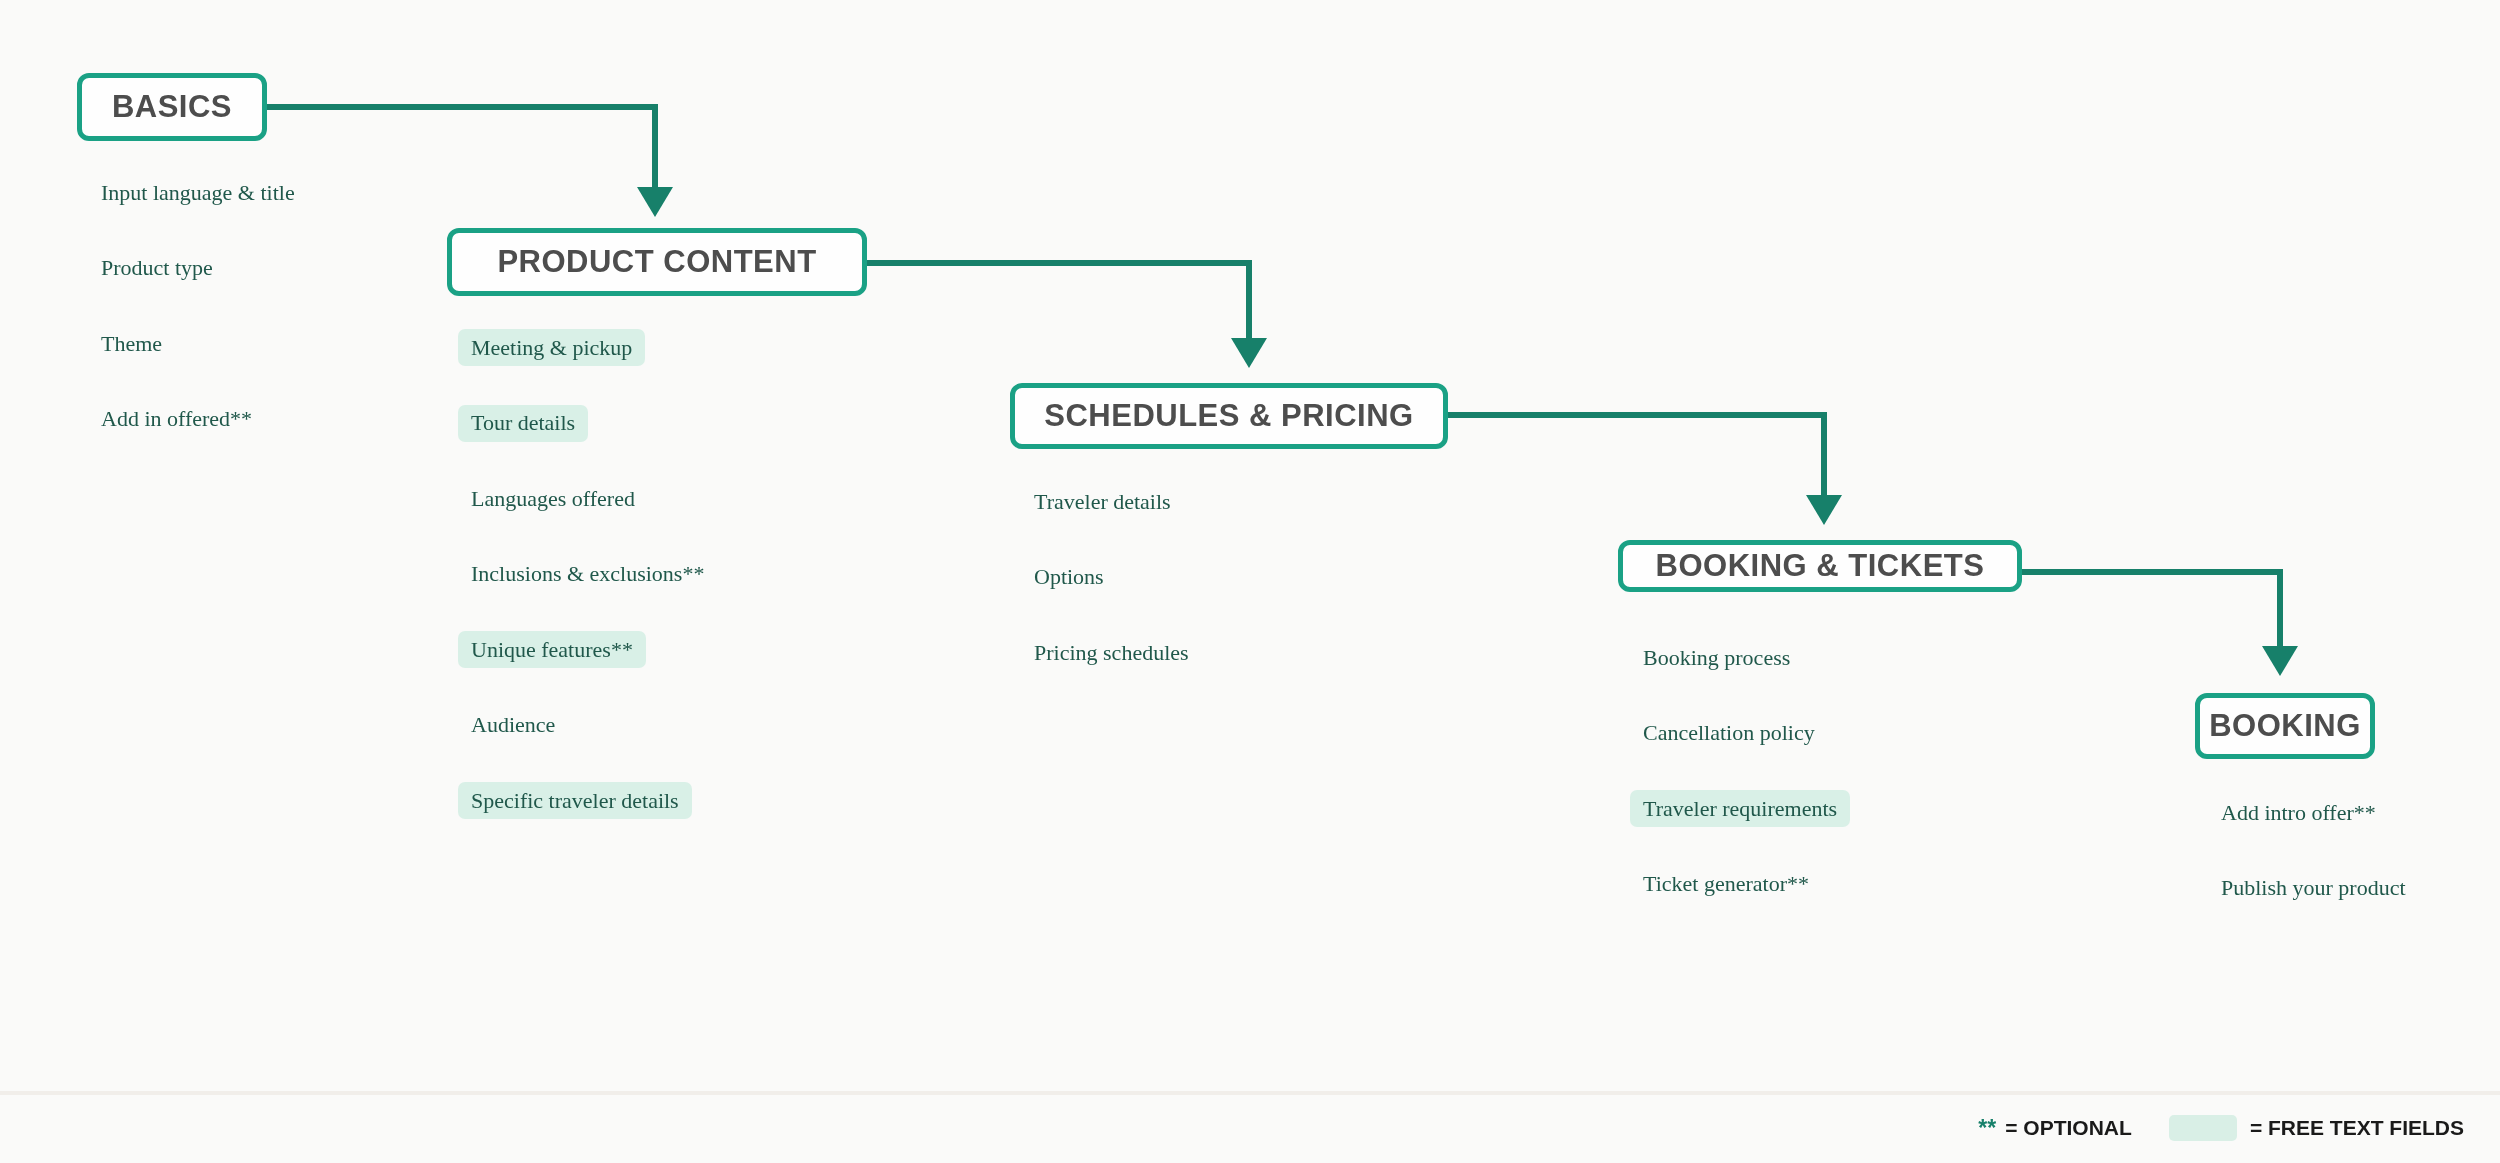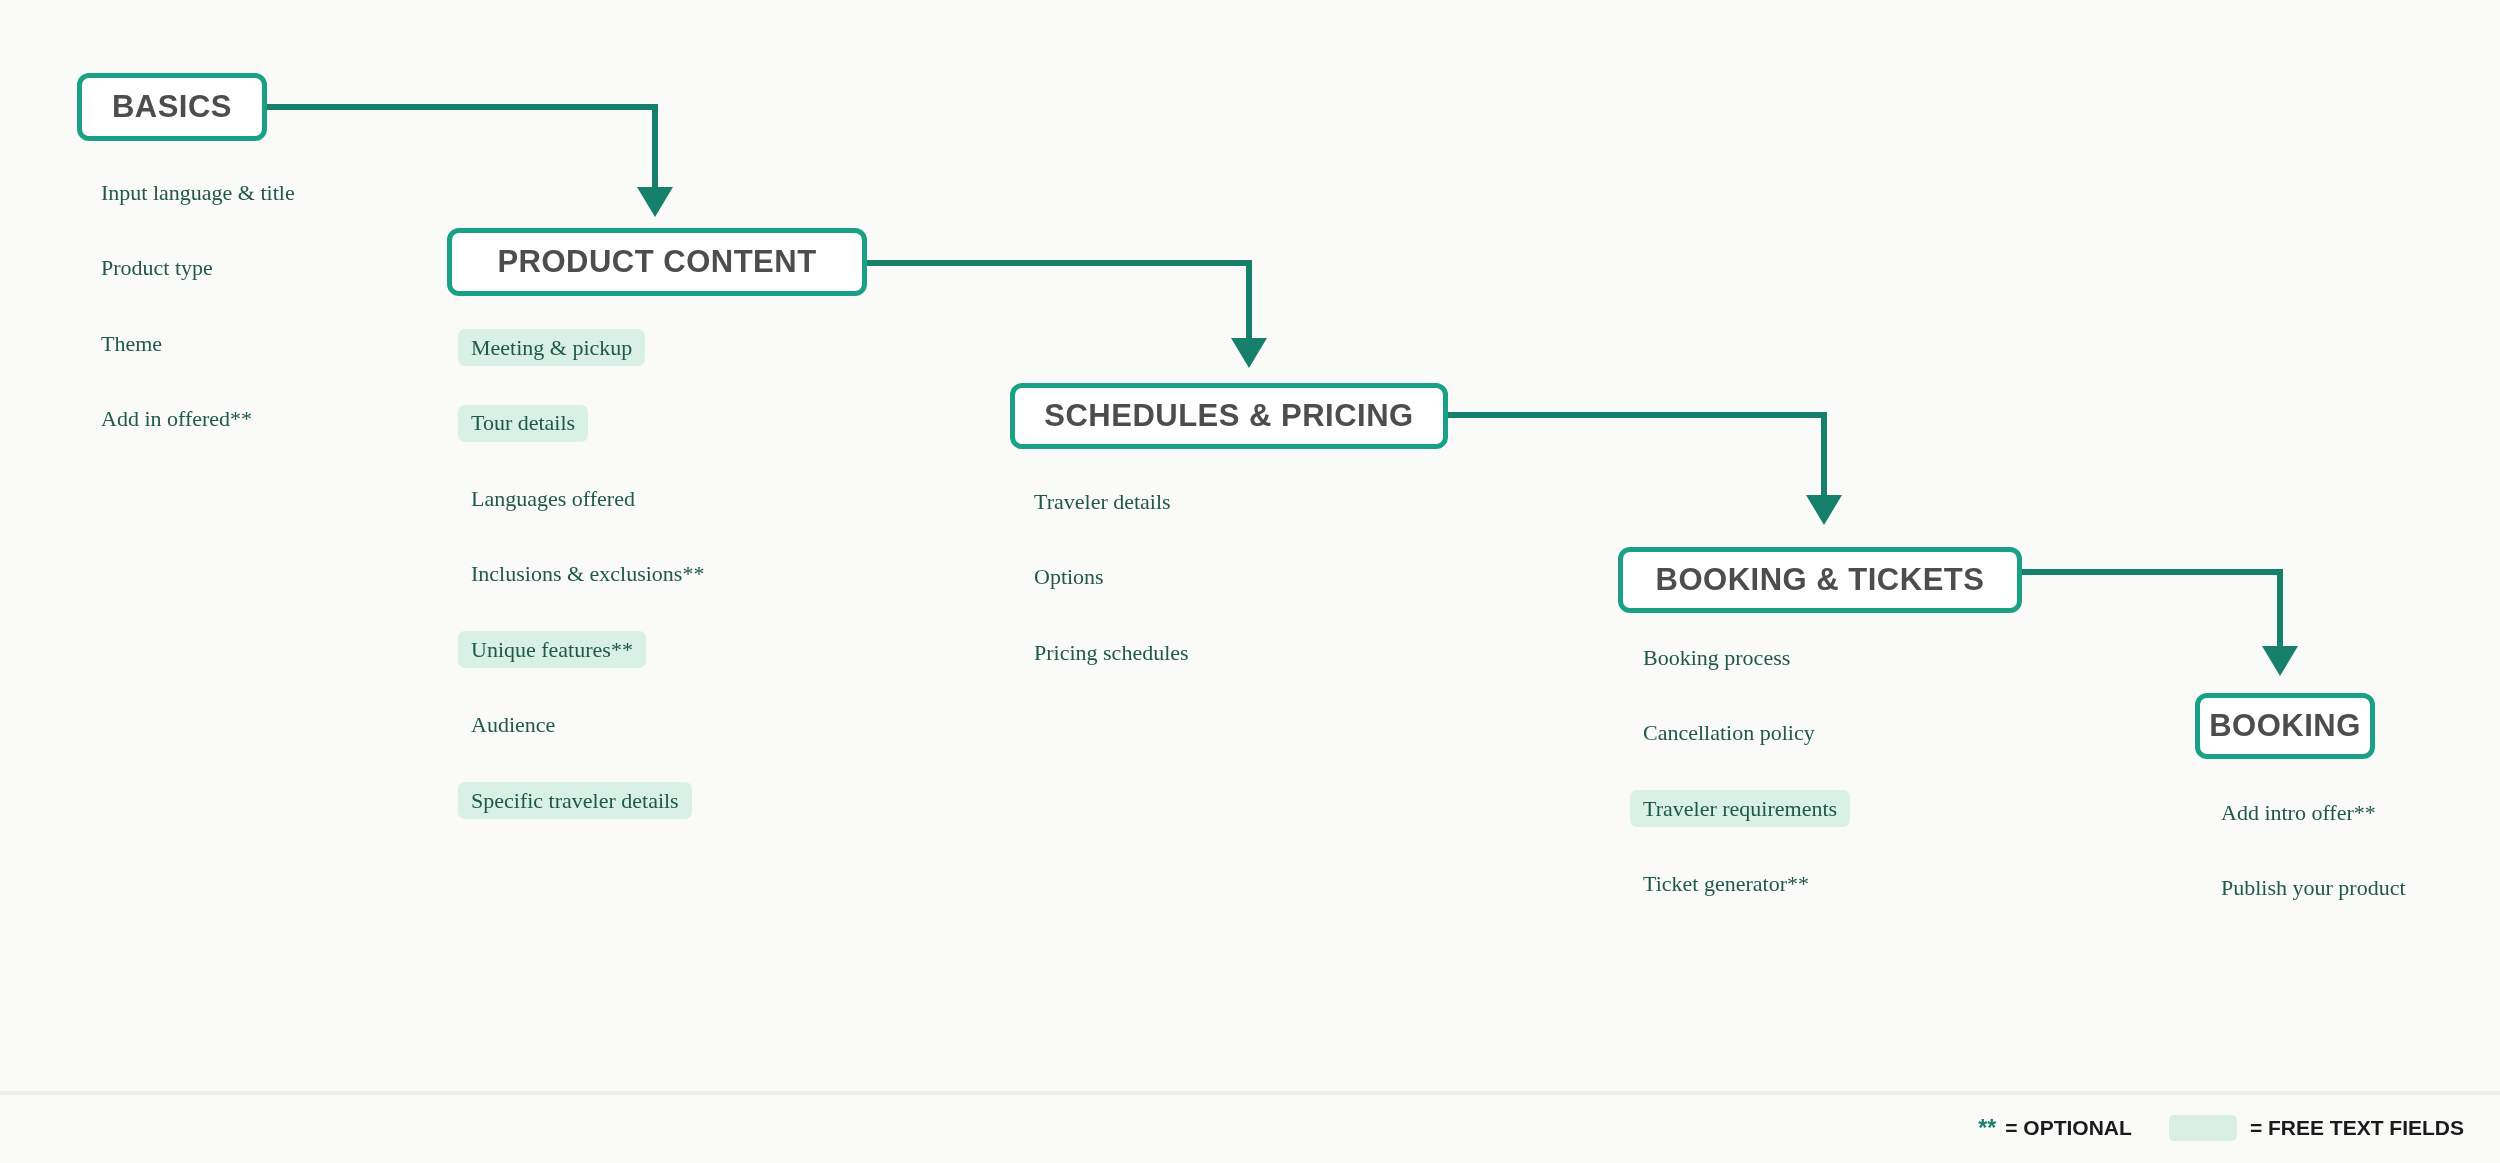--- a/index.html
+++ b/index.html
@@ -117,21 +117,21 @@
       <span class="stage-title">SCHEDULES &amp; PRICING</span>
     </div>
     <div class="items" style="left:11px;top:100px;">
       <div class="item">Traveler details</div>
       <div class="item">Options</div>
       <div class="item">Pricing schedules</div>
     </div>
   </div>
 
   <div class="stage" style="left:1618px;top:540px;">
-    <div class="stage-box" style="width:404px;height:66px;margin-top:7px;">
+    <div class="stage-box" style="width:404px;height:52px;">
       <span class="stage-title">BOOKING &amp; TICKETS</span>
     </div>
     <div class="items" style="left:12px;top:99px;">
       <div class="item">Booking process</div>
       <div class="item">Cancellation policy</div>
       <div class="item hl">Traveler requirements</div>
       <div class="item">Ticket generator**</div>
     </div>
   </div>
 

